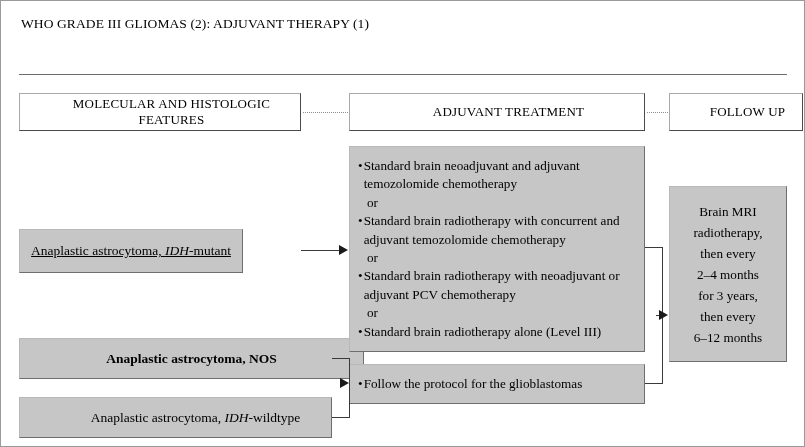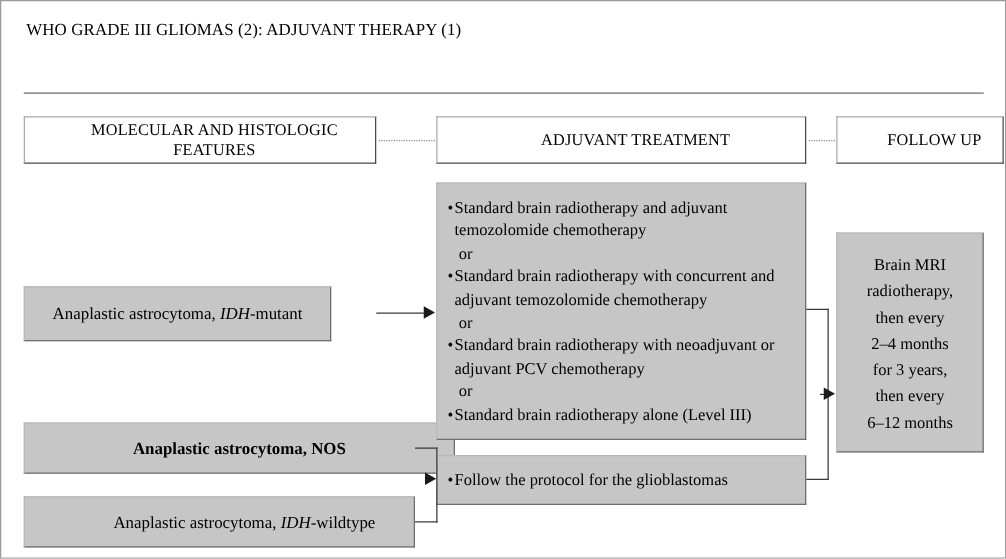--- a/index.html
+++ b/index.html
@@ -86,21 +86,21 @@
   #dot-2 { left: 646px; top: 111px; width: 21px; }
 
   
   .diag {
     align-items: center;
     justify-content: center;
     font-size: 13.5px;
     text-align: center;
     padding: 0 8px;
   }
-  #diag-mutant   { left: 18px; top: 228px; width: 246px; height: 44px; }
+  #diag-mutant   { left: 18px; top: 228px; width: 224px; height: 44px; text-decoration: underline; }
   #diag-nos      { left: 18px; top: 337px; width: 345px; height: 41px; font-weight: bold; }
   #diag-wildtype { left: 18px; top: 396px; width: 313px; height: 41px; padding-left: 48px; }
 
   
   #treat-main {
     left: 348px; top: 145px; width: 296px; height: 206px;
     flex-direction: column;
     justify-content: center;
     padding: 6px 10px 6px 8px;
   }
@@ -203,21 +203,21 @@
 
   <div class="box gray diag" id="diag-wildtype">
     <span>
       <span>Anaplastic astrocytoma, </span><em class="gene">IDH</em><span>-wildtype</span>
     </span>
   </div>
 
   <div class="box gray" id="treat-main">
     <div class="bullet-line">
       <span class="bullet-dot">•</span>
-      <span class="bullet-text">Standard brain radiotherapy and adjuvant temozolomide chemotherapy</span>
+      <span class="bullet-text">Standard brain neoadjuvant and adjuvant temozolomide chemotherapy</span>
     </div>
     <div class="or-line">or</div>
 
     <div class="bullet-line">
       <span class="bullet-dot">•</span>
       <span class="bullet-text">Standard brain radiotherapy with concurrent and adjuvant temozolomide chemotherapy</span>
     </div>
     <div class="or-line">or</div>
 
     <div class="bullet-line">

